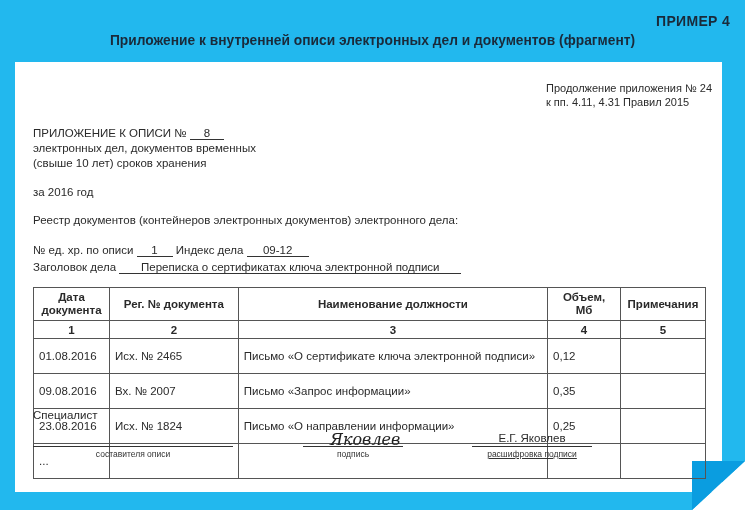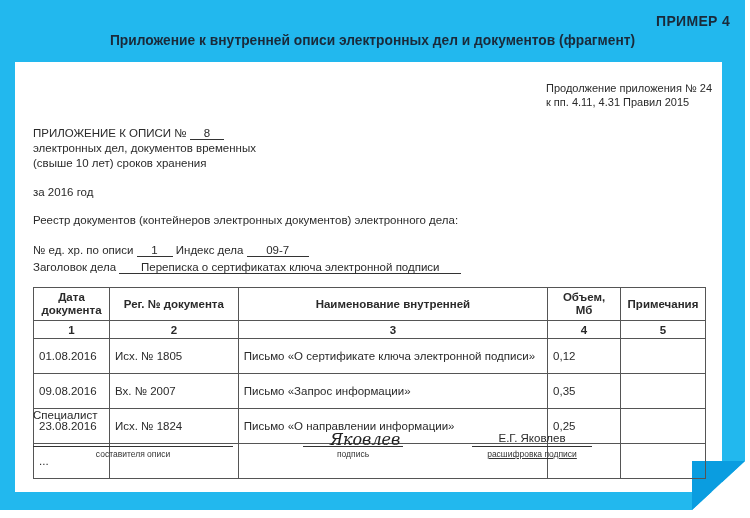--- a/index.html
+++ b/index.html
@@ -79,53 +79,53 @@
 <div class="t" style="left:33px; top:142px;">электронных дел, документов временных</div>
 <div class="t" style="left:33px; top:157px;">(свыше 10 лет) сроков хранения</div>
 <div class="t" style="left:33px; top:186px;">за 2016 год</div>
 
 <div class="t" style="left:33px; top:214px;">Реестр документов (контейнеров электронных документов) электронного дела:</div>
 
 <div class="t" style="left:33px; top:244px;">
   <span>№ ед. хр. по описи</span>
   <span class="uline" style="width:36px;">1</span>
   <span>Индекс дела</span>
-  <span class="uline" style="width:62px;">09-7</span>
+  <span class="uline" style="width:62px;">09-12</span>
 </div>
 <div class="t" style="left:33px; top:261px;">
   <span>Заголовок дела</span>
   <span class="uline" style="width:342px;">Переписка о сертификатах ключа электронной подписи</span>
 </div>
 
 <table class="reg">
   <colgroup>
     <col style="width:76px">
       <col style="width:129px">
       <col style="width:310px">
       <col style="width:73px">
       <col style="width:85px">
   </colgroup>
   <tbody>
       <tr>
     <th>Дата документа</th>
     <th>Рег. № документа</th>
-    <th>Наименование внутренней</th>
+    <th>Наименование должности</th>
     <th>Объем, Мб</th>
     <th>Примечания</th>
   </tr>
   <tr class="nums">
     <td>1</td>
     <td>2</td>
     <td>3</td>
     <td>4</td>
     <td>5</td>
   </tr>
   <tr>
     <td>01.08.2016</td>
-    <td>Исх. № 1805</td>
+    <td>Исх. № 2465</td>
     <td>Письмо «О сертификате ключа электронной подписи»</td>
     <td class="c-center">0,12</td>
     <td></td>
   </tr>
   <tr>
     <td>09.08.2016</td>
     <td>Вх. № 2007</td>
     <td>Письмо «Запрос информации»</td>
     <td class="c-center">0,35</td>
     <td></td>

